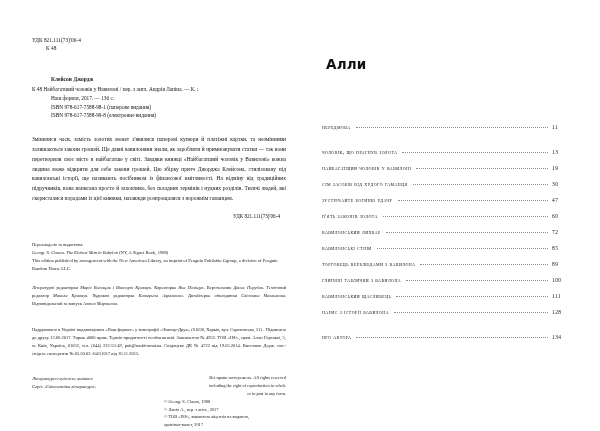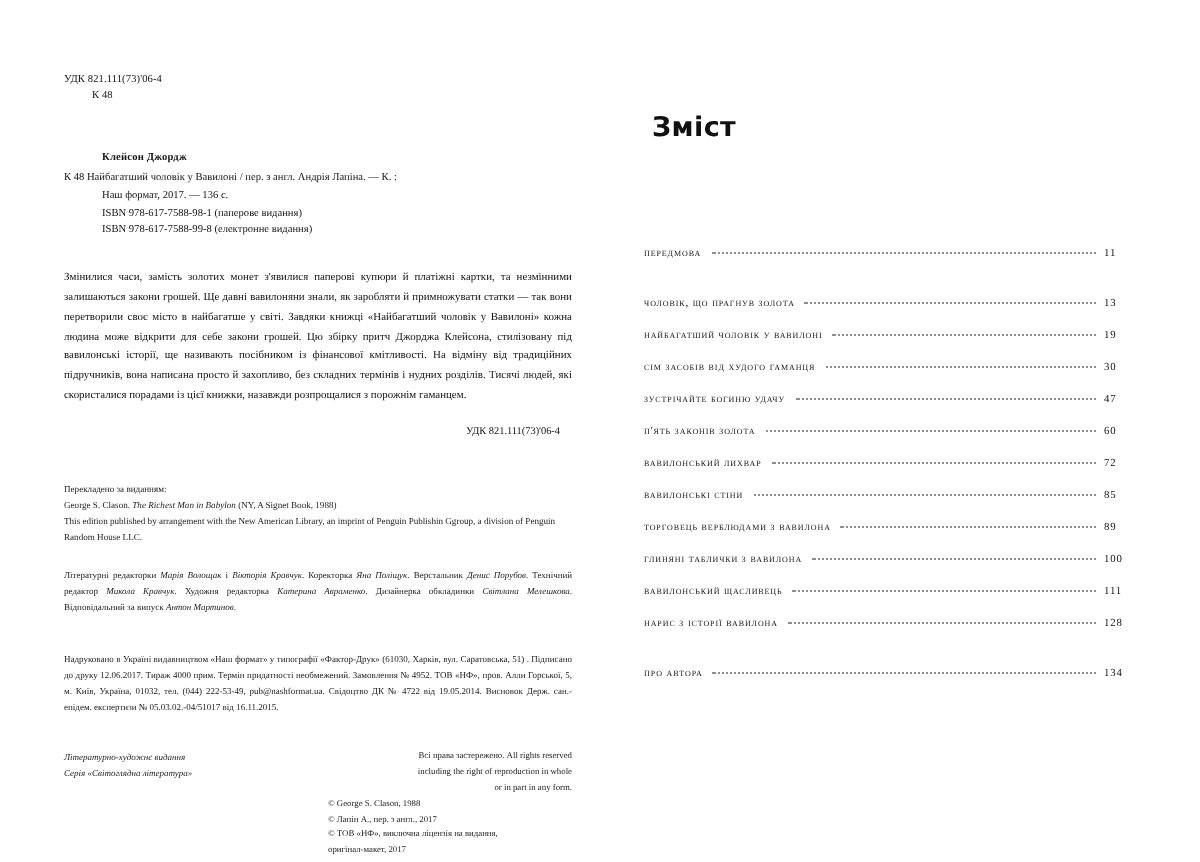--- a/index.html
+++ b/index.html
@@ -255,21 +255,21 @@
         <span class="rights-line">© George S. Clason, 1988</span>
         <span class="rights-line">© Лапін А., пер. з англ., 2017</span>
         <span class="rights-line">© ТОВ «НФ», виключна ліцензія на видання,</span>
         <span class="rights-line">оригінал-макет, 2017</span>
       </div>
     </div>
 
   </div>
 
   <div class="page-right">
-    <div class="toc-title">Зміст</div>
+    <div class="toc-title">Алли</div>
     <div class="toc-list">
         <div class="toc-row">
           <span class="toc-label">Передмова</span>
           <span class="toc-dots"></span>
           <span class="toc-page">11</span>
         </div>
         <div class="toc-row gap-before">
           <span class="toc-label">Чоловік, що прагнув золота</span>
           <span class="toc-dots"></span>
           <span class="toc-page">13</span>

